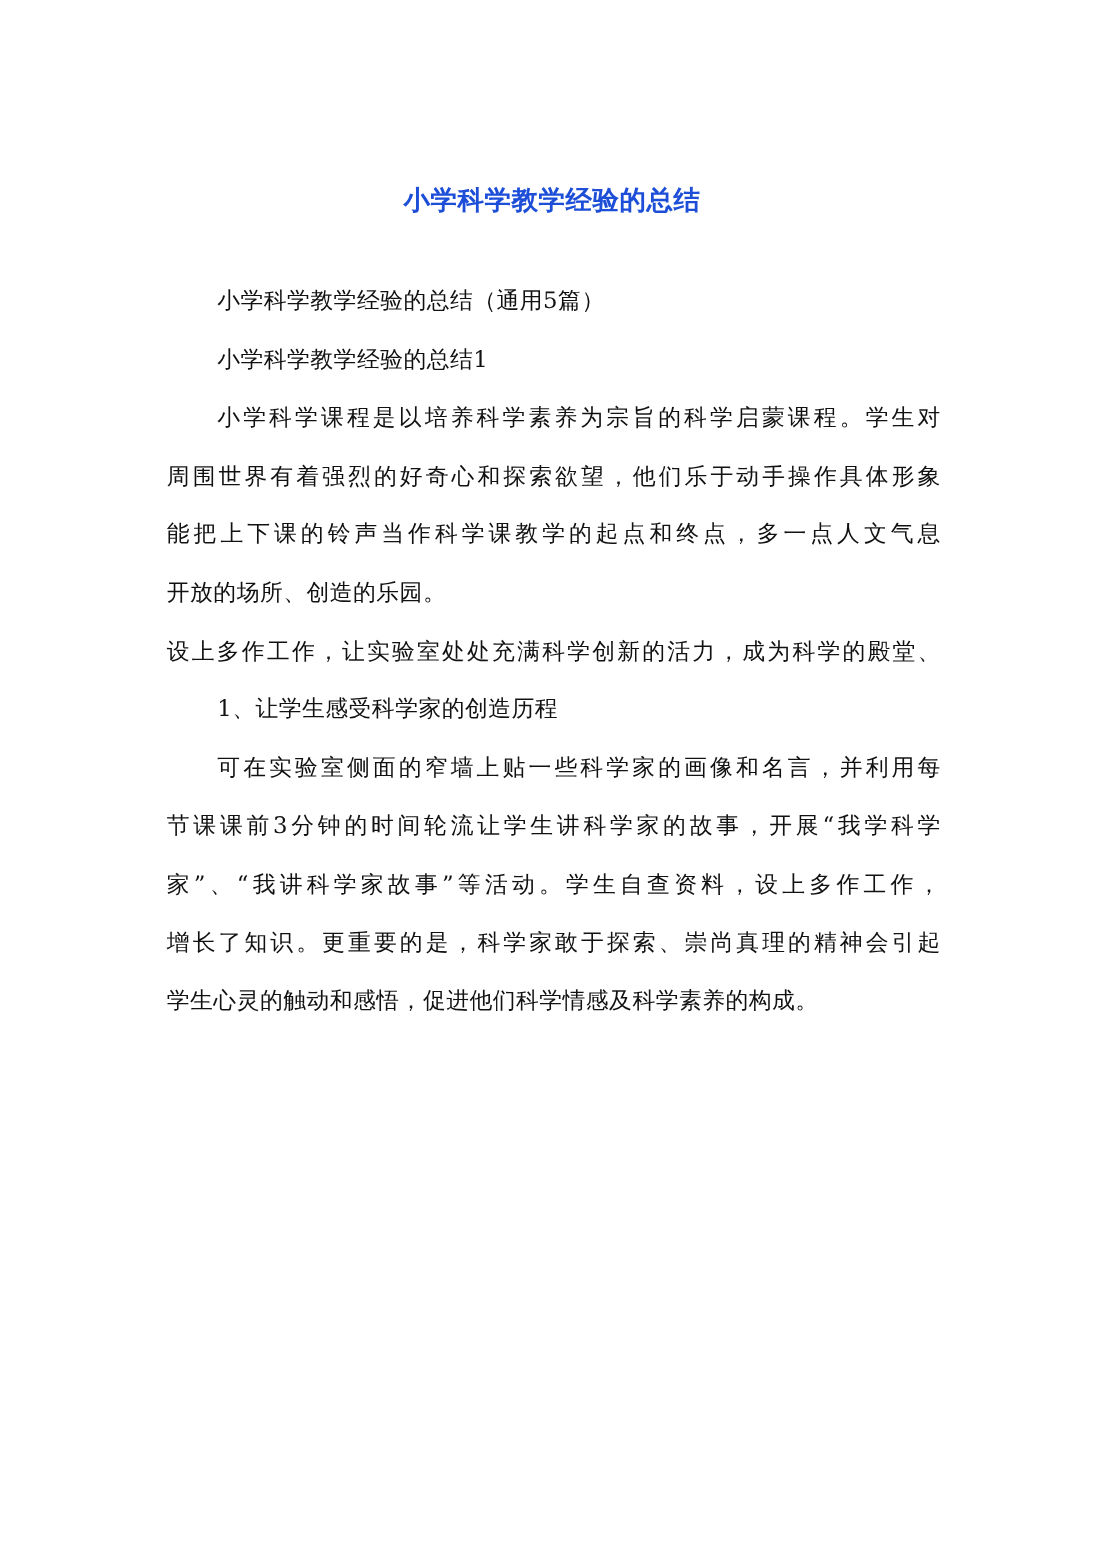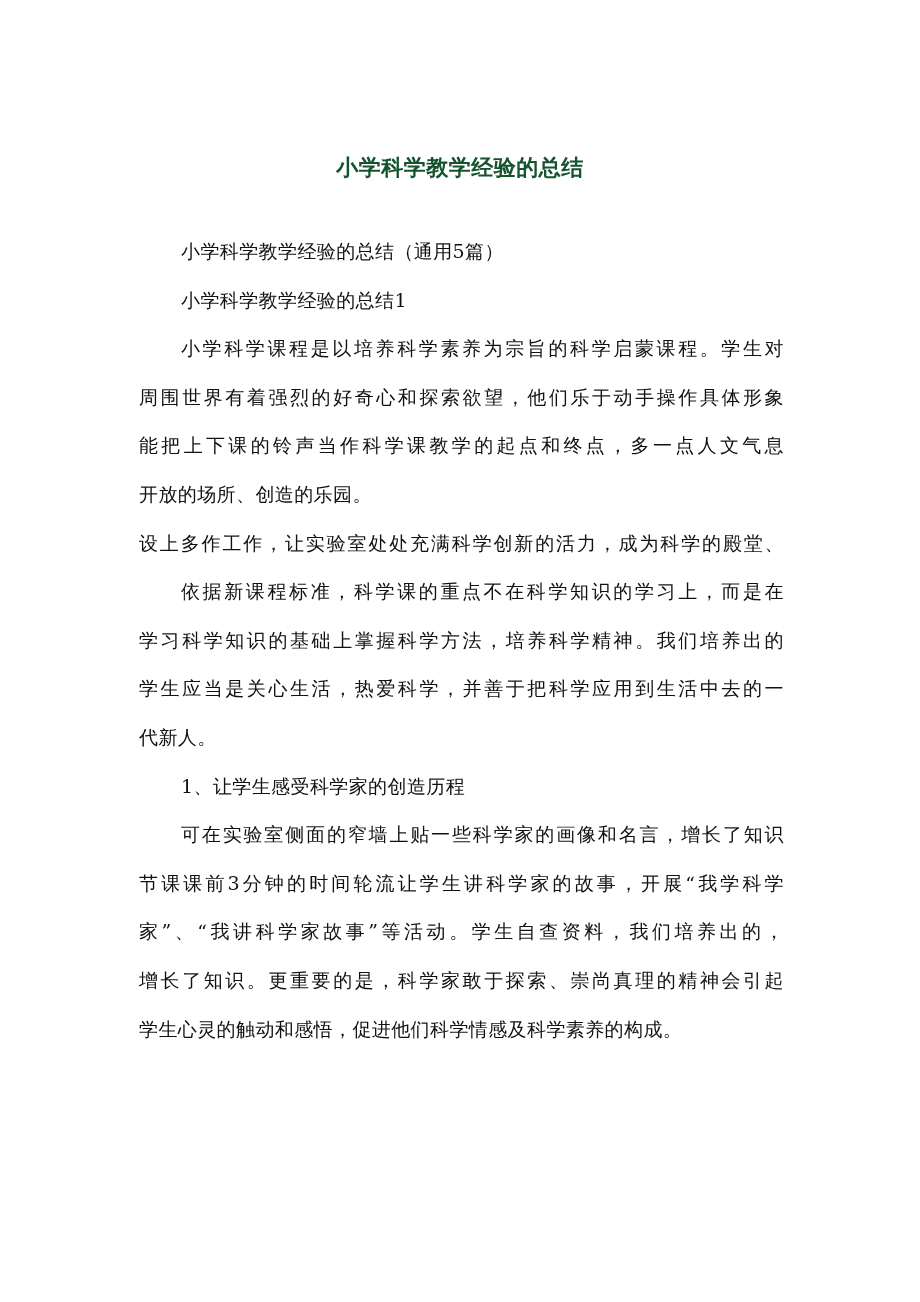--- a/index.html
+++ b/index.html
@@ -27,21 +27,21 @@
       position: absolute;
       top: 150px;
       left: 0;
       width: 920px;
       text-align: center;
       font-family: "DejaVu Sans", "Liberation Sans", sans-serif;
       font-weight: bold;
       font-size: 22px;
       line-height: 36px;
       letter-spacing: 0.5px;
-      color: #14532d;
+      color: #1d4ed8;
     }
     .body {
       position: absolute;
       left: 139px;
       top: 227px;
       width: 645px;
     }
     .line {
       height: 48.6px;
       line-height: 48.6px;
@@ -70,30 +70,24 @@
 
     <div>
       <div class="line indent justify">小学科学课程是以培养科学素养为宗旨的科学启蒙课程。学生对</div>
       <div class="line justify">周围世界有着强烈的好奇心和探索欲望，他们乐于动手操作具体形象</div>
       <div class="line justify">能把上下课的铃声当作科学课教学的起点和终点，多一点人文气息</div>
       <div class="line">开放的场所、创造的乐园。</div>
       <div class="line justify">设上多作工作，让实验室处处充满科学创新的活力，成为科学的殿堂、</div>
     </div>
 
 
-    <div>
-      <div class="line indent justify">依据新课程标准，科学课的重点不在科学知识的学习上，而是在</div>
-      <div class="line justify">学习科学知识的基础上掌握科学方法，培养科学精神。我们培养出的</div>
-      <div class="line justify">学生应当是关心生活，热爱科学，并善于把科学应用到生活中去的一</div>
-      <div class="line">代新人。</div>
-    </div>
 
     <div class="line indent">1、让学生感受科学家的创造历程</div>
 
     <div>
-      <div class="line indent justify">可在实验室侧面的窄墙上贴一些科学家的画像和名言，增长了知识</div>
+      <div class="line indent justify">可在实验室侧面的窄墙上贴一些科学家的画像和名言，并利用每</div>
       <div class="line justify">节课课前3分钟的时间轮流让学生讲科学家的故事，开展“我学科学</div>
-      <div class="line justify">家”、“我讲科学家故事”等活动。学生自查资料，我们培养出的，</div>
+      <div class="line justify">家”、“我讲科学家故事”等活动。学生自查资料，设上多作工作，</div>
       <div class="line justify">增长了知识。更重要的是，科学家敢于探索、崇尚真理的精神会引起</div>
       <div class="line">学生心灵的触动和感悟，促进他们科学情感及科学素养的构成。</div>
     </div>
   </div>
 </div>
 
 </body></html>

